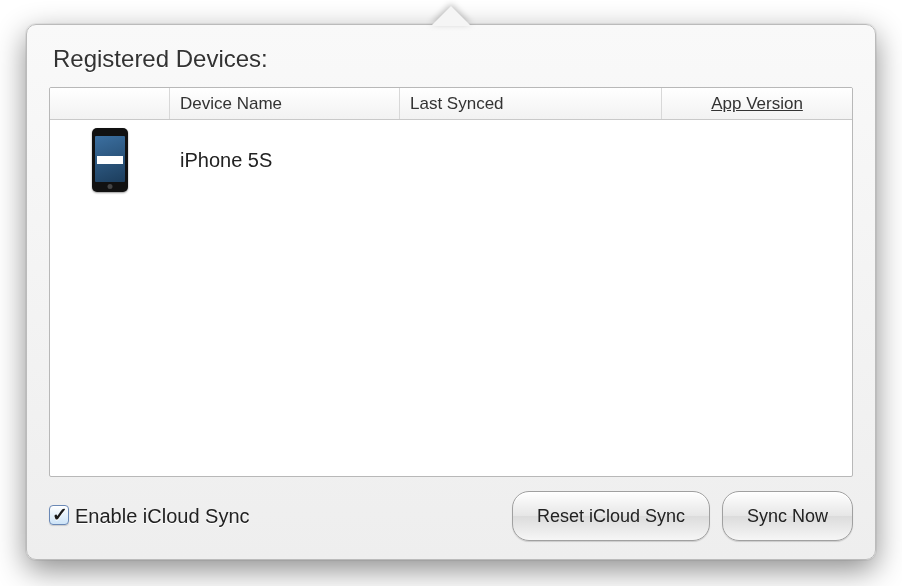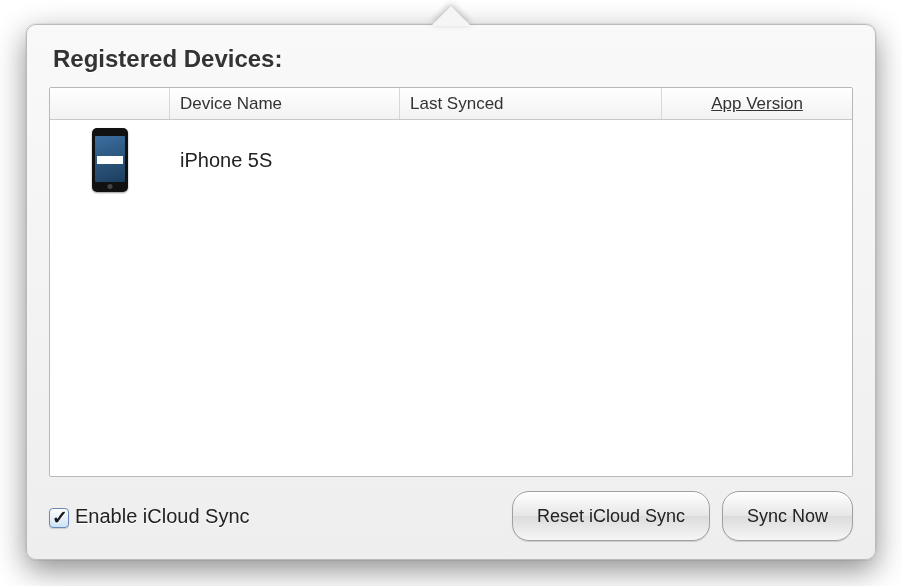--- a/index.html
+++ b/index.html
@@ -34,21 +34,21 @@
     background: linear-gradient(#f9f9f9, #eeeeee);
     border: 1px solid #bbb;
     border-radius: 10px;
     box-shadow: 0 10px 30px rgba(0,0,0,0.45), 0 0 0 1px rgba(0,0,0,0.05);
     padding: 16px 22px 18px 22px;
     display: flex;
     flex-direction: column;
   }
   .title {
     font-size: 24px;
-    font-weight: bold;
+    font-weight: normal;
     color: #333;
     text-shadow: 0 1px 0 #fff;
     margin: 4px 4px 14px 4px;
   }
   .table-wrap {
     flex: 1;
     border: 1px solid #b8b8b8;
     background: #fff;
     border-radius: 2px;
     overflow: hidden;
@@ -149,21 +149,21 @@
   }
   
   .footer {
     display: flex;
     align-items: center;
     margin-top: 14px;
     gap: 12px;
   }
   .checkbox-wrap {
     display: flex;
-    align-items: flex-end;
+    align-items: flex-start;
     gap: 6px;
     flex: 1;
     font-size: 20px;
     color: #222;
     text-shadow: 0 1px 0 #fff;
   }
   .aqua-checkbox {
     width: 20px; height: 20px;
     border: 1px solid #6a88b5;
     border-radius: 4px;

